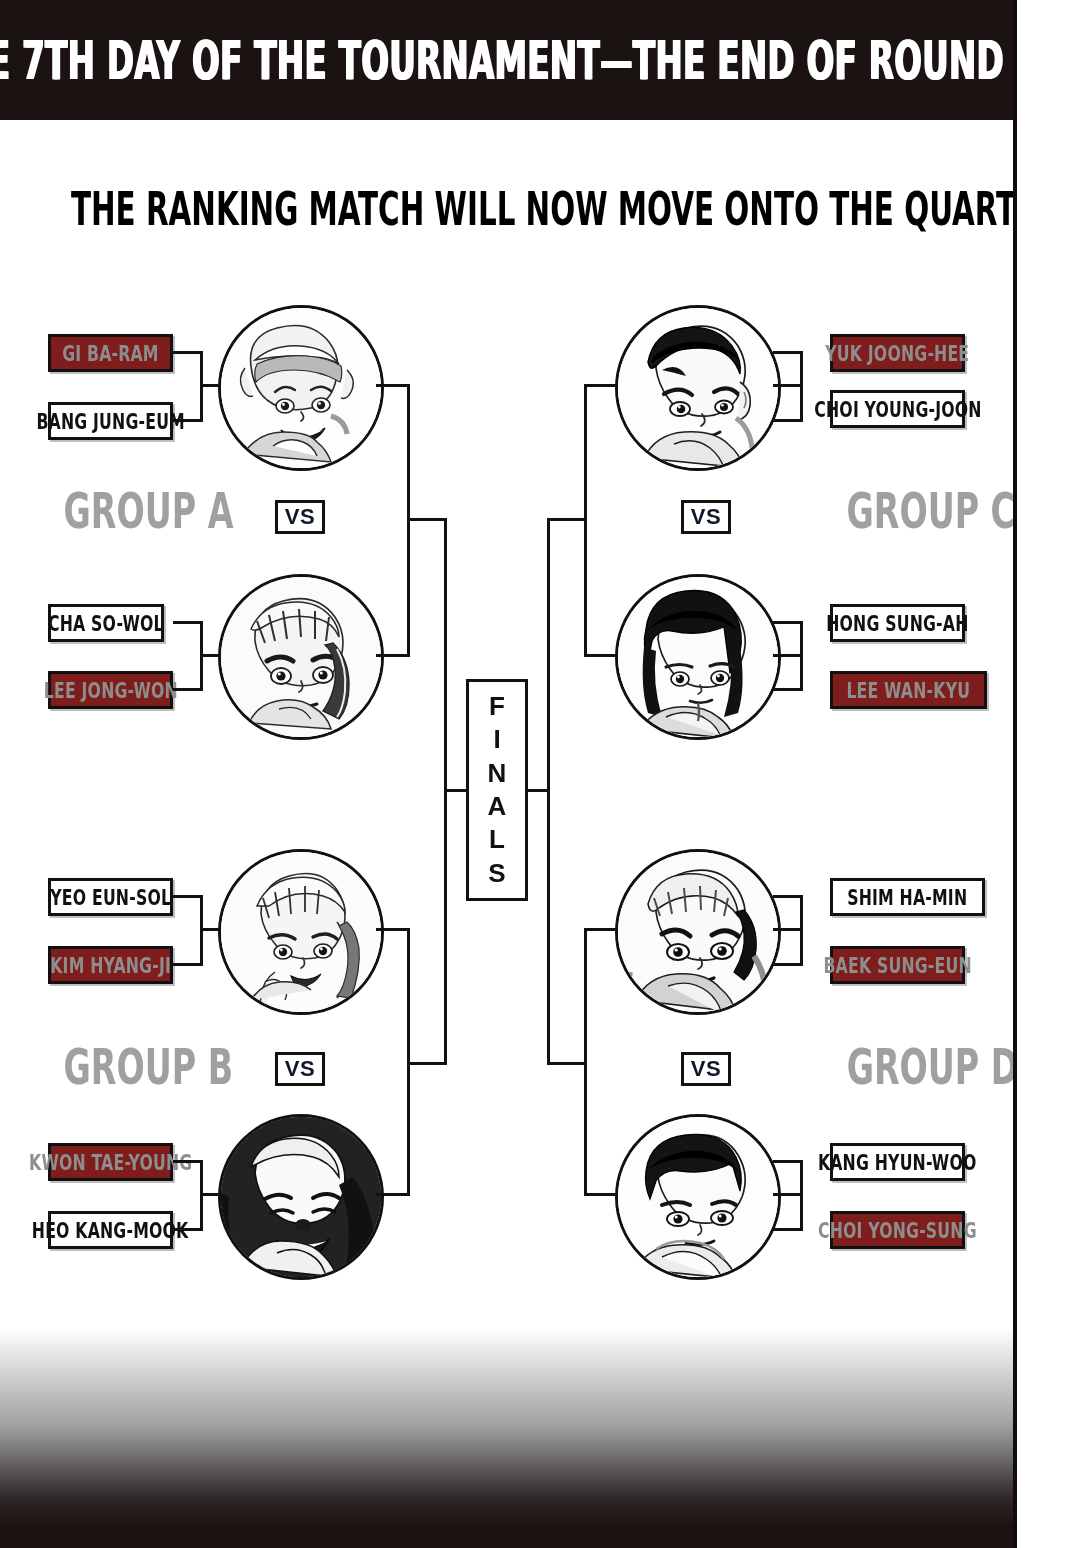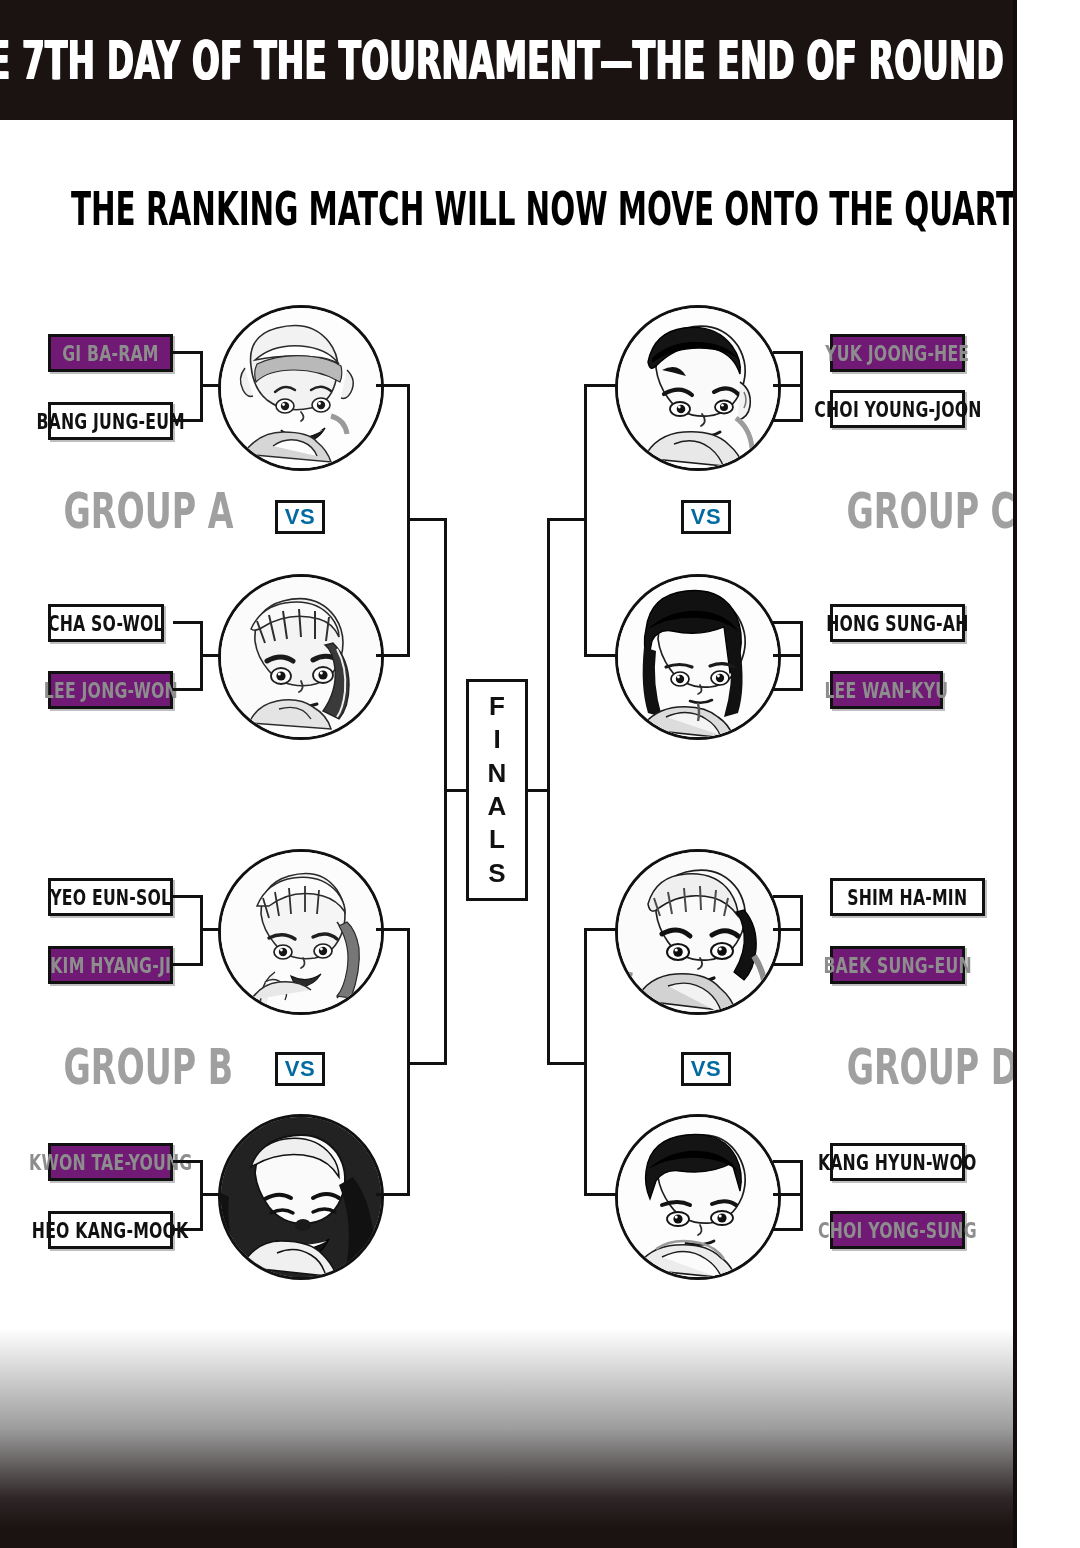--- a/index.html
+++ b/index.html
@@ -61,21 +61,21 @@
   }
   .name-box span{
     font-family:"Liberation Sans Narrow","DejaVu Sans Condensed","Liberation Sans",sans-serif;
     font-weight:bold;
     font-size:19px;
     color:#111111;
     transform:scaleX(0.92) scaleY(1.12);
     white-space:nowrap;
     letter-spacing:0.2px;
   }
-  .name-box.loser{ background:#701a75; }
+  .name-box.loser{ background:#7f1d1d; }
   .name-box.loser span{ color:#8d8d8d; }
 
   .portrait{
     position:absolute;
     width:160px;height:160px;border-radius:50%;
     border:3px solid #111111;
     background:#ffffff;
     overflow:hidden;
   }
   .portrait svg{display:block;width:100%;height:100%;}
@@ -83,21 +83,21 @@
   .vs-box{
     position:absolute;
     box-sizing:border-box;
     width:50px;height:34px;
     border:3px solid #111111;
     background:#ffffff;
     display:flex;align-items:center;justify-content:center;
   }
   .vs-box span{
     font-family:"Liberation Sans",sans-serif;
-    font-weight:bold;font-size:22px;color:#0369a1;letter-spacing:0.5px;
+    font-weight:bold;font-size:22px;color:#0f172a;letter-spacing:0.5px;
   }
 
   .group-label{
     position:absolute;
     font-family:"Liberation Sans Narrow","DejaVu Sans Condensed","Liberation Sans",sans-serif;
     font-weight:bold;
     font-size:42px;
     color:#a0a0a0;
     transform:scaleX(0.88) scaleY(1.18);
     white-space:nowrap;
@@ -388,21 +388,21 @@
     </svg>
   </div>
   <div class="line-h" style="left:773px;top:621px;width:30px;"></div>
   <div class="line-h" style="left:773px;top:688px;width:30px;"></div>
   <div class="line-v" style="left:800px;top:621px;height:70px;"></div>
   <div class="line-h" style="left:773px;top:654px;width:30px;"></div>
 
   <div class="name-box" style="left:830px;top:604px;width:135px;">
     <span>HONG SUNG-AH</span>
   </div>
-  <div class="name-box loser" style="left:830px;top:671px;width:113px;">
+  <div class="name-box loser" style="left:830px;top:671px;width:157px;">
     <span>LEE WAN-KYU</span>
   </div>
 
   <div class="line-v" style="left:584px;top:928px;height:268px;"></div>
   <div class="line-h" style="left:584px;top:928px;width:34px;"></div>
   <div class="line-h" style="left:584px;top:1193px;width:34px;"></div>
 
   <div class="portrait" style="left:615px;top:849px;">
     <svg viewBox="0 0 160 160" preserveAspectRatio="xMidYMid slice" aria-hidden="true">
       <rect width="160" height="160" fill="#fbfbfb"></rect>

